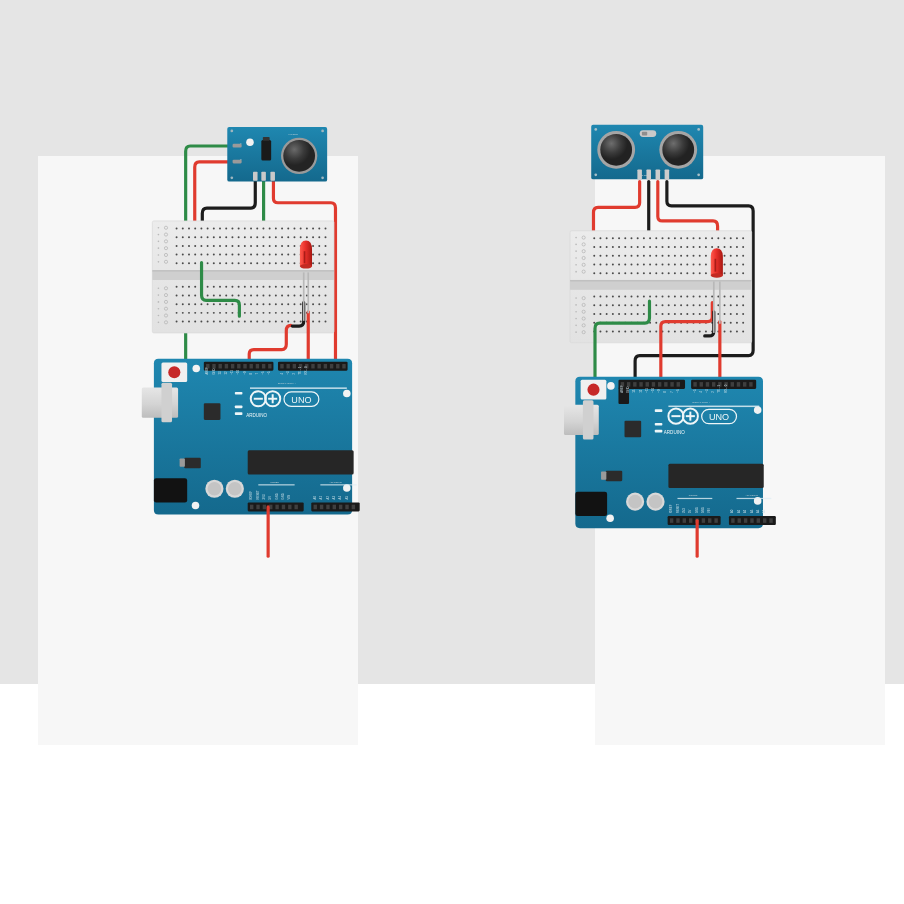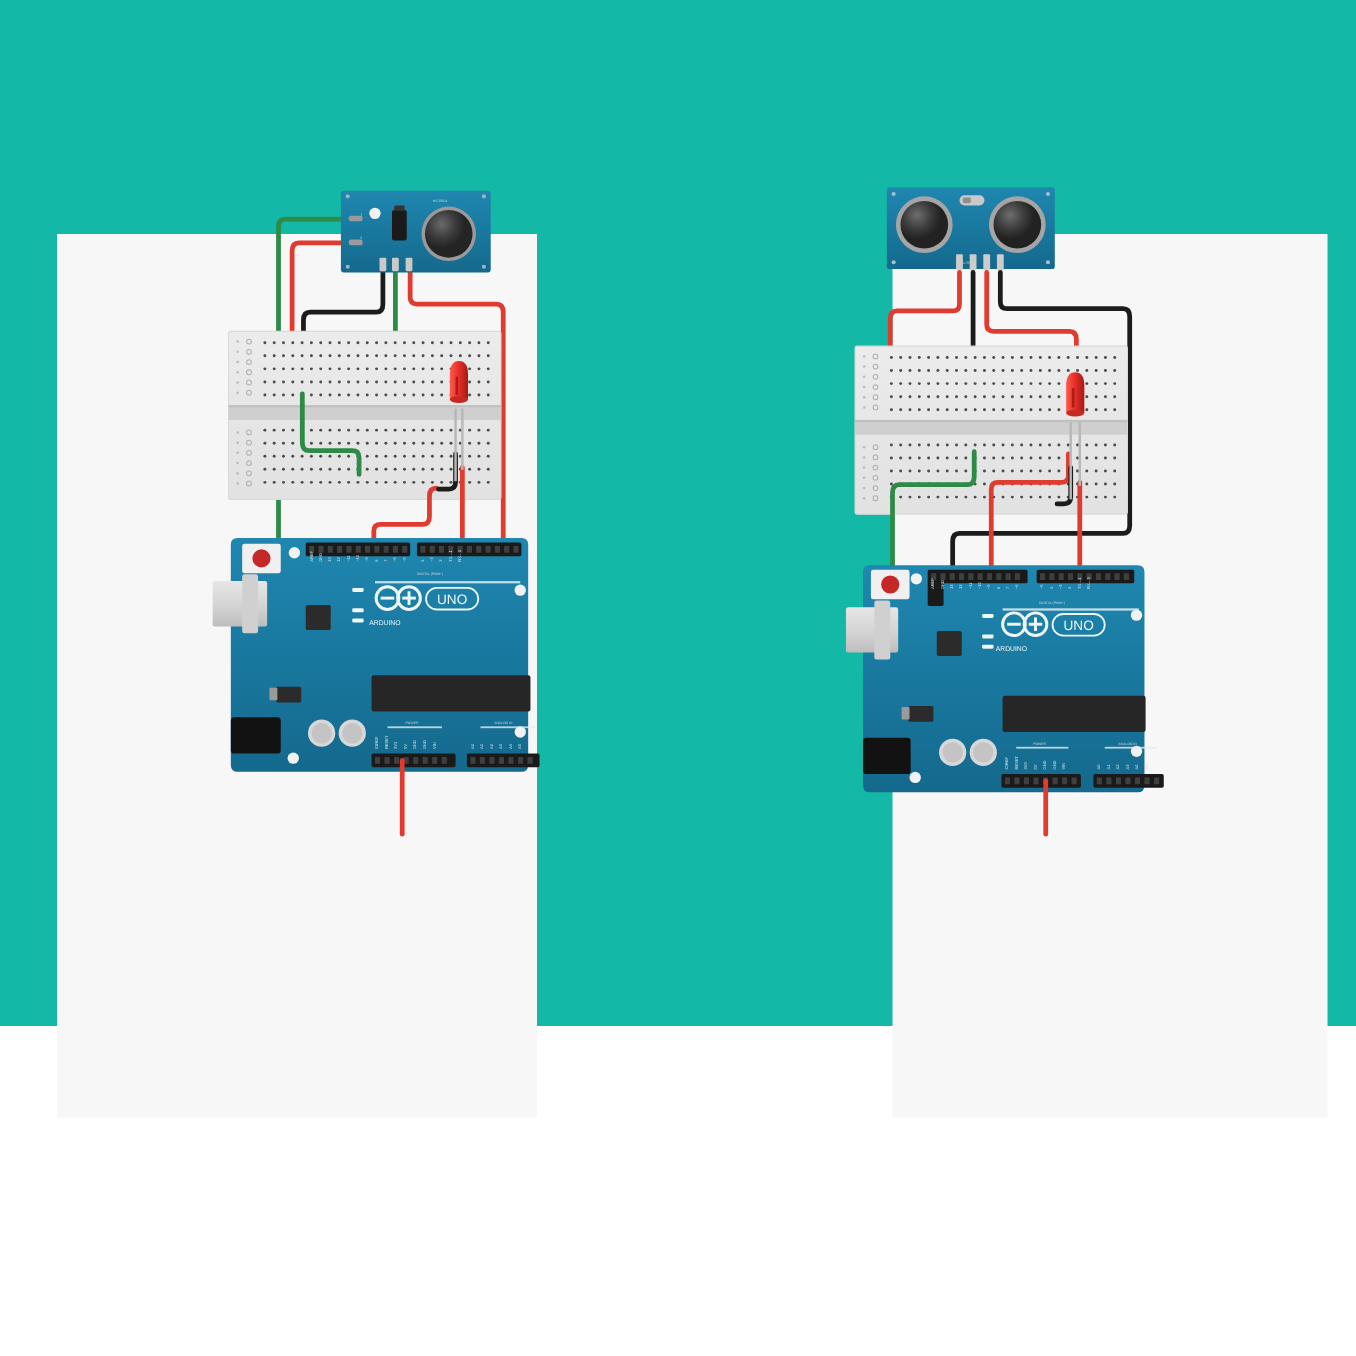--- a/index.html
+++ b/index.html
@@ -6,21 +6,21 @@
   html, body {
     margin: 0; padding: 0;
     width: 904px; height: 904px;
     background: #ffffff;
     font-family: "Liberation Sans", sans-serif;
     overflow: hidden;
   }
   #canvas {
     position: relative;
     width: 904px; height: 684px;
-    background: #14b8a6;
+    background: #e5e5e5;
   }
   .panel {
     position: absolute;
     background: #f7f7f7;
   }
   .circuit {
     position: absolute;
     top: 0; left: 0;
     width: 100%; height: 100%;
   }

